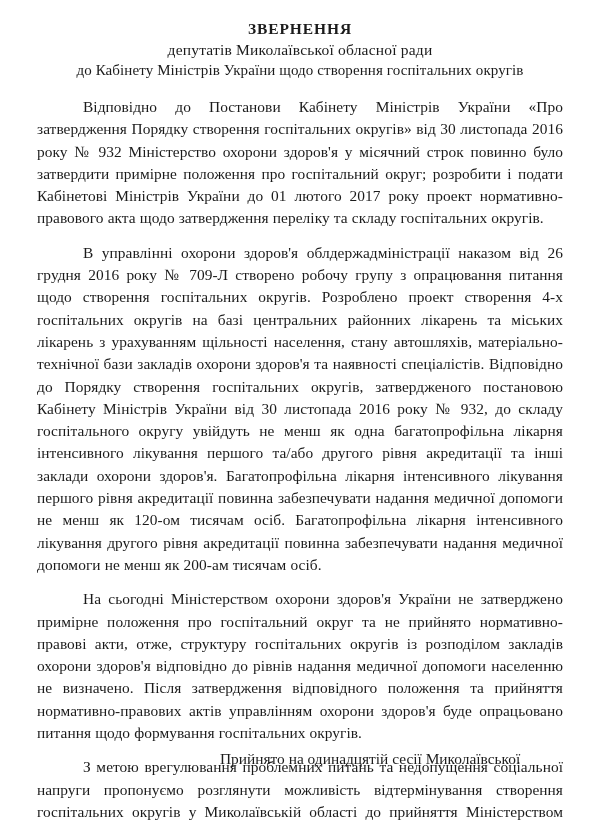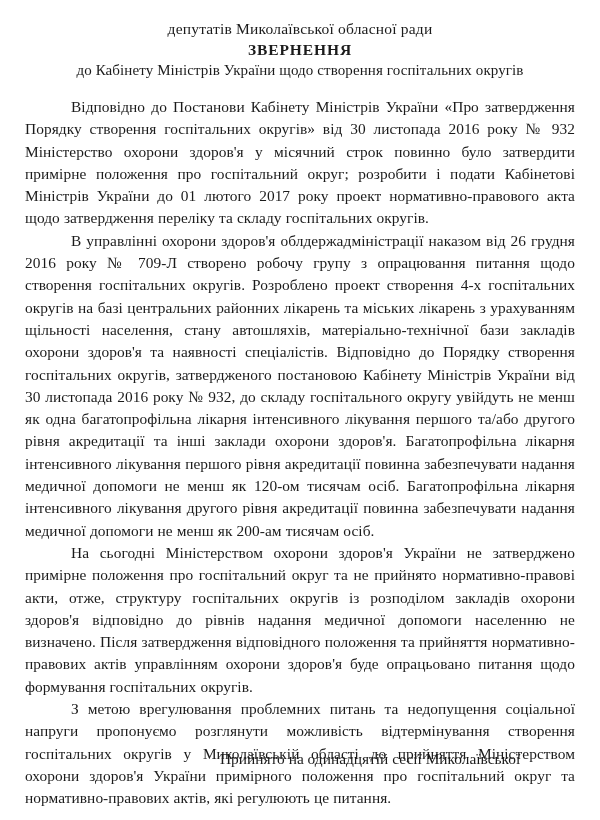--- a/index.html
+++ b/index.html
@@ -44,21 +44,21 @@
   .heading-line.sub2 {
     font-size: 15px;
     letter-spacing: 0.1px;
   }
 
   .body-block {
     margin-top: 15px;
   }
 
   p.para {
-    margin: 0;
+    margin: 12px;
     padding: 0;
     text-align: justify;
     text-justify: inter-word;
     text-indent: 46px;
     font-size: 15.4px;
     line-height: 22.3px;
     letter-spacing: 0.05px;
     word-spacing: 0.2px;
     hyphens: none;
   }
@@ -75,22 +75,22 @@
     display: block;
     white-space: nowrap;
   }
 </style>
 </head>
 <body>
 
 <div class="page">
 
   <div class="doc-heading">
+    <span class="heading-line title-main">ЗВЕРНЕННЯ</span>
     <span class="heading-line sub1">депутатів Миколаївської обласної ради</span>
-    <span class="heading-line title-main">ЗВЕРНЕННЯ</span>
     <span class="heading-line sub2">до Кабінету Міністрів України щодо створення госпітальних округів</span>
   </div>
 
   <div class="body-block">
     <p class="para">Відповідно до Постанови Кабінету Міністрів України «Про затвердження  Порядку створення госпітальних округів» від 30 листопада 2016 року № 932 Міністерство охорони здоров'я у місячний строк повинно було затвердити примірне положення про госпітальний округ; розробити і подати Кабінетові Міністрів України до 01 лютого 2017 року проект нормативно-правового акта щодо затвердження переліку та складу госпітальних округів.</p>
     <p class="para">В управлінні охорони здоров'я облдержадміністрації наказом від 26 грудня 2016 року № 709-Л створено робочу групу з опрацювання питання щодо створення госпітальних округів. Розроблено проект створення 4-х госпітальних округів на базі центральних районних лікарень та міських лікарень з урахуванням щільності населення, стану автошляхів, матеріально-технічної бази закладів охорони здоров'я та наявності спеціалістів. Відповідно до Порядку створення госпітальних округів, затвердженого постановою Кабінету Міністрів України від 30 листопада 2016 року № 932, до складу госпітального округу увійдуть не менш як одна багатопрофільна лікарня інтенсивного лікування першого та/або другого рівня акредитації та інші заклади охорони здоров'я. Багатопрофільна лікарня інтенсивного лікування першого рівня акредитації повинна забезпечувати надання медичної допомоги не менш як 120-ом тисячам осіб. Багатопрофільна лікарня інтенсивного лікування другого рівня акредитації повинна забезпечувати надання медичної допомоги не менш як   200-ам тисячам осіб.</p>
     <p class="para">На сьогодні Міністерством охорони здоров'я України не затверджено примірне положення про госпітальний округ та не прийнято нормативно-правові акти, отже, структуру госпітальних округів із розподілом закладів охорони здоров'я відповідно до рівнів надання медичної допомоги населенню не визначено. Після затвердження відповідного положення та прийняття нормативно-правових актів управлінням охорони здоров'я буде опрацьовано питання щодо формування госпітальних округів.</p>
     <p class="para">З метою врегулювання проблемних питань та недопущення соціальної напруги пропонуємо розглянути можливість відтермінування створення госпітальних округів у Миколаївській області до прийняття Міністерством охорони здоров'я України примірного положення про госпітальний округ та нормативно-правових актів, які регулюють це питання.</p>
   </div>
 

